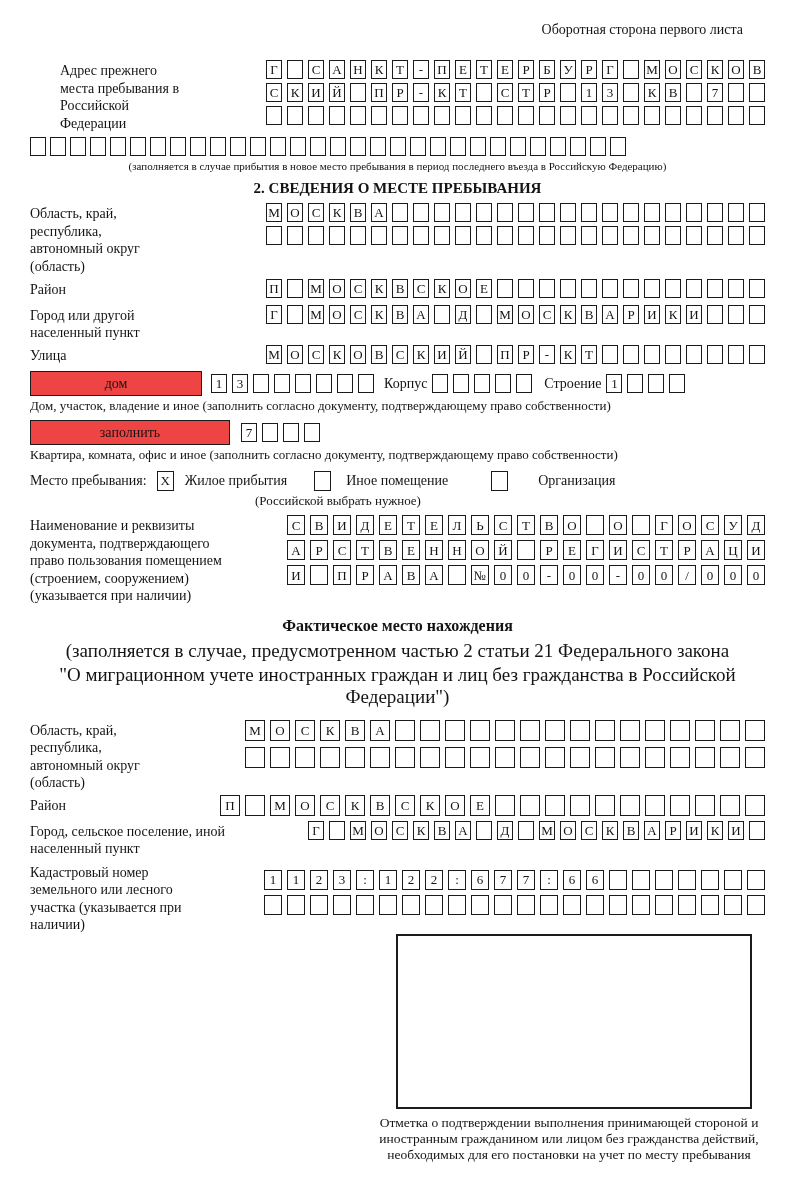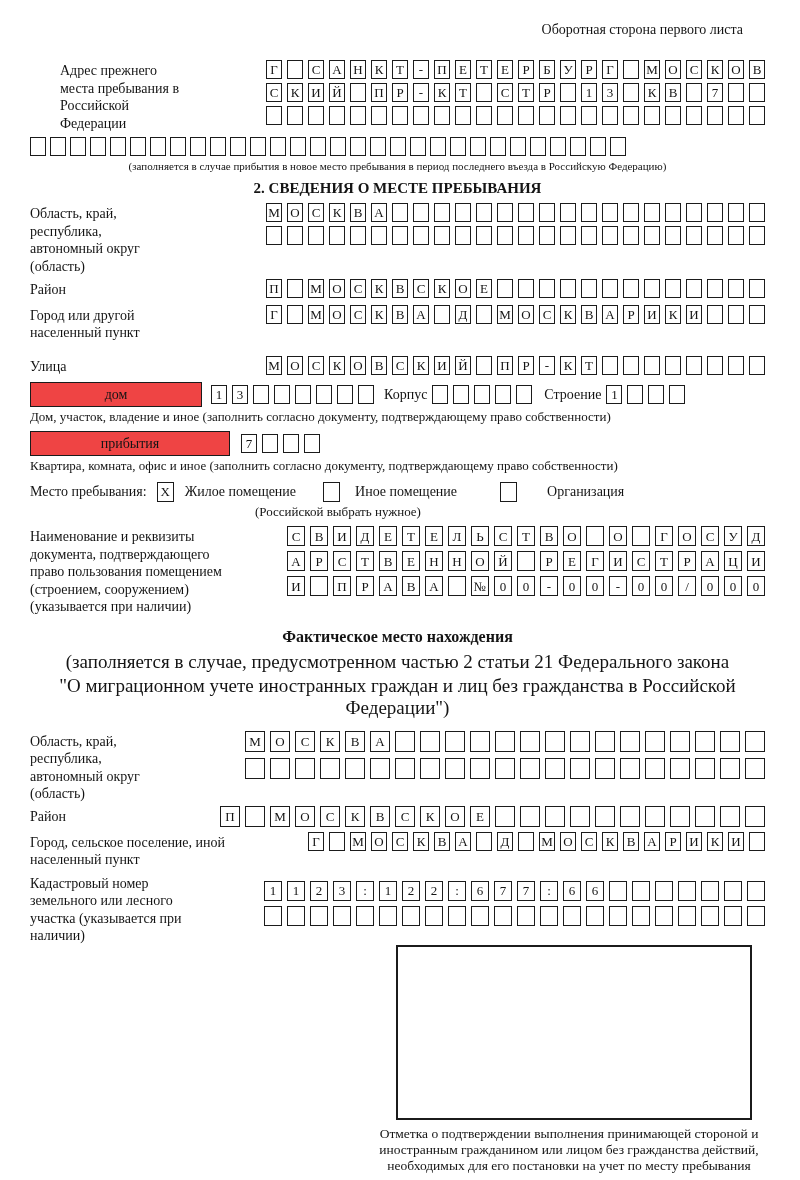--- a/index.html
+++ b/index.html
@@ -317,21 +317,21 @@
         <span class="cell">Р</span>
         <span class="cell">И</span>
         <span class="cell">К</span>
         <span class="cell">И</span>
         <span class="cell"></span>
         <span class="cell"></span>
         <span class="cell"></span>
       </div>
   </div>
 
-  <div class="row" style="margin-top:14px;">
+  <div class="row" style="margin-top:3px;">
     <div class="label lbl-street">Улица</div>
     <div class="cells">
         <span class="cell">М</span>
         <span class="cell">О</span>
         <span class="cell">С</span>
         <span class="cell">К</span>
         <span class="cell">О</span>
         <span class="cell">В</span>
         <span class="cell">С</span>
         <span class="cell">К</span>
@@ -378,34 +378,34 @@
     <div class="cells" style="margin-left:5px;">
         <span class="cell">1</span>
         <span class="cell"></span>
         <span class="cell"></span>
         <span class="cell"></span>
       </div>
   </div>
   <div class="caption-sm">Дом, участок, владение и иное (заполнить согласно документу, подтверждающему право собственности)</div>
 
   <div class="house-row" style="margin-top:6px;">
-    <div class="named-box kv-box">прибытия</div>
+    <div class="named-box kv-box">заполнить</div>
     <div class="cells" style="margin-left:11px;">
         <span class="cell">7</span>
         <span class="cell"></span>
         <span class="cell"></span>
         <span class="cell"></span>
       </div>
   </div>
   <div class="caption-sm">Квартира, комната, офис и иное (заполнить согласно документу, подтверждающему право собственности)</div>
 
   <div class="stay-row">
     <span class="inline-lbl">Место пребывания:</span>
     <span class="cb" style="margin-left:10px;">X</span>
-    <span class="inline-lbl" style="margin-left:11px;">Жилое помещение</span>
+    <span class="inline-lbl" style="margin-left:11px;">Жилое прибытия</span>
     <span class="cb" style="margin-left:27px;"></span>
     <span class="inline-lbl" style="margin-left:15px;">Иное помещение</span>
     <span class="cb" style="margin-left:43px;"></span>
     <span class="inline-lbl" style="margin-left:30px;">Организация</span>
   </div>
   <div class="choose-note">(Российской выбрать нужное)</div>
 
   <div class="row blk">
     <div class="label lbl-doc">Наименование и реквизиты документа, подтверждающего право пользования помещением (строением, сооружением) (указывается при наличии)</div>
     <div class="doc-rows">

